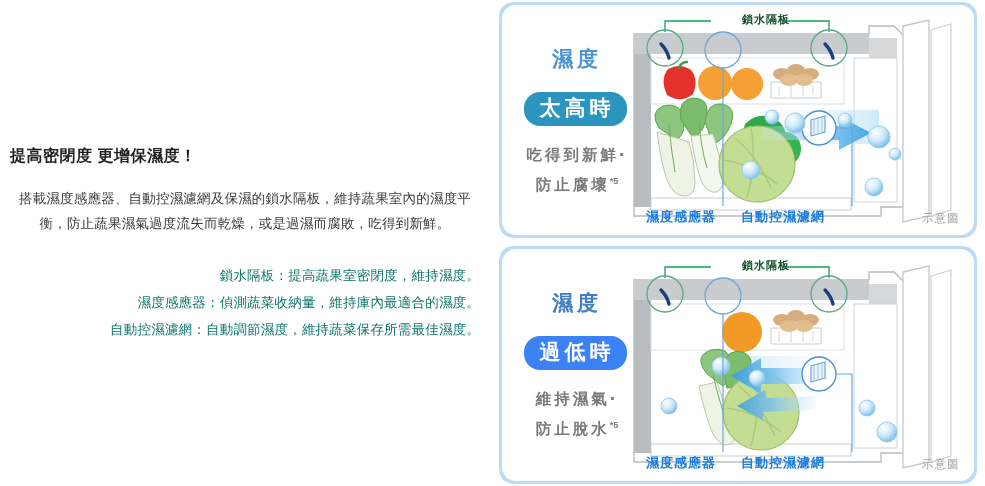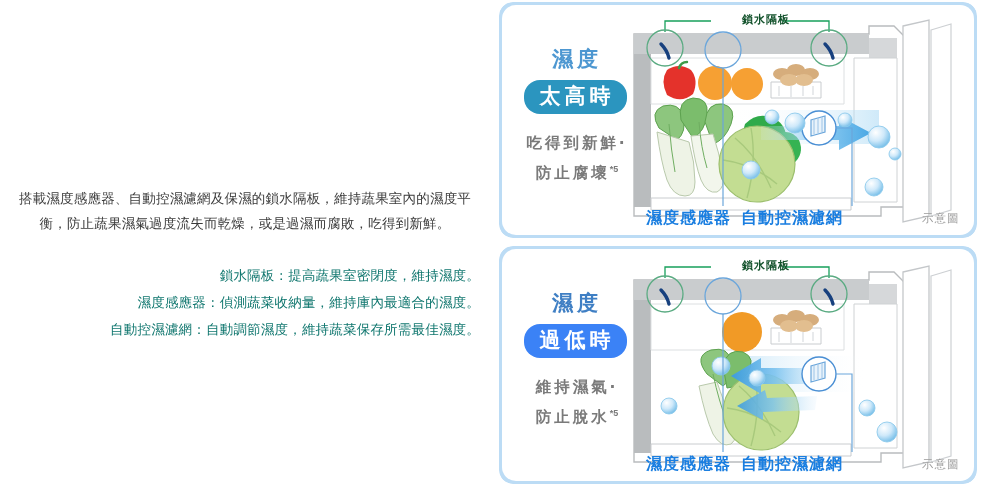--- a/index.html
+++ b/index.html
@@ -67,55 +67,56 @@
   
   .cap{
     position:absolute;left:16px;top:44px;width:120px;text-align:center;
   }
   .cap-title{
     font-size:21px;font-weight:bold;letter-spacing:4px;
     color:#4d97d1;line-height:26px;padding-left:4px;
   }
   #panel-low .cap-title{color:#3f7fc4;}
   .cap-badge{
-    display:inline-block;margin-top:8px;
+    display:inline-block;margin-top:20px;
     padding:3px 12px 5px 16px;
     border-radius:16px;
     background:#2b95bf;
     color:#ffffff;font-size:21px;font-weight:bold;letter-spacing:4px;
     line-height:26px;
   }
   #panel-low .cap-badge{background:#3b82f6;}
   .cap-sub{
     margin-top:16px;
     font-size:15.5px;font-weight:bold;color:#7a7a7a;
     letter-spacing:3px;line-height:26px;padding-left:4px;
   }
   .cap-sub sup{font-size:9px;letter-spacing:0;}
 
   
   .lbl-green{
     position:absolute;font-size:11px;font-weight:bold;
     color:#14532d;letter-spacing:1px;white-space:nowrap;
   }
   .lbl-blue{
-    position:absolute;font-size:16px;font-weight:bold;
+    position:absolute;font-size:13px;font-weight:bold;
     color:#1a7ee0;letter-spacing:1px;white-space:nowrap;
   }
   .lbl-gray{
     position:absolute;font-size:11.5px;color:#9a9a9a;
     letter-spacing:1px;white-space:nowrap;text-align:center;
   }
 
   .fig{position:absolute;left:0;top:0;}
 </style>
 </head>
 <body>
 
 <div class="left-col">
+  <div class="headline">提高密閉度 更增保濕度！</div>
   <div class="para">搭載濕度感應器、自動控濕濾網及保濕的鎖水隔板，維持蔬果室內的濕度平衡，防止蔬果濕氣過度流失而乾燥，或是過濕而腐敗，吃得到新鮮。</div>
   <div class="bullet-list">
     <div>鎖水隔板：提高蔬果室密閉度，維持濕度。</div>
     <div>濕度感應器：偵測蔬菜收納量，維持庫內最適合的濕度。</div>
     <div>自動控濕濾網：自動調節濕度，維持蔬菜保存所需最佳濕度。</div>
   </div>
 </div>
 
 <div class="panels">
 

